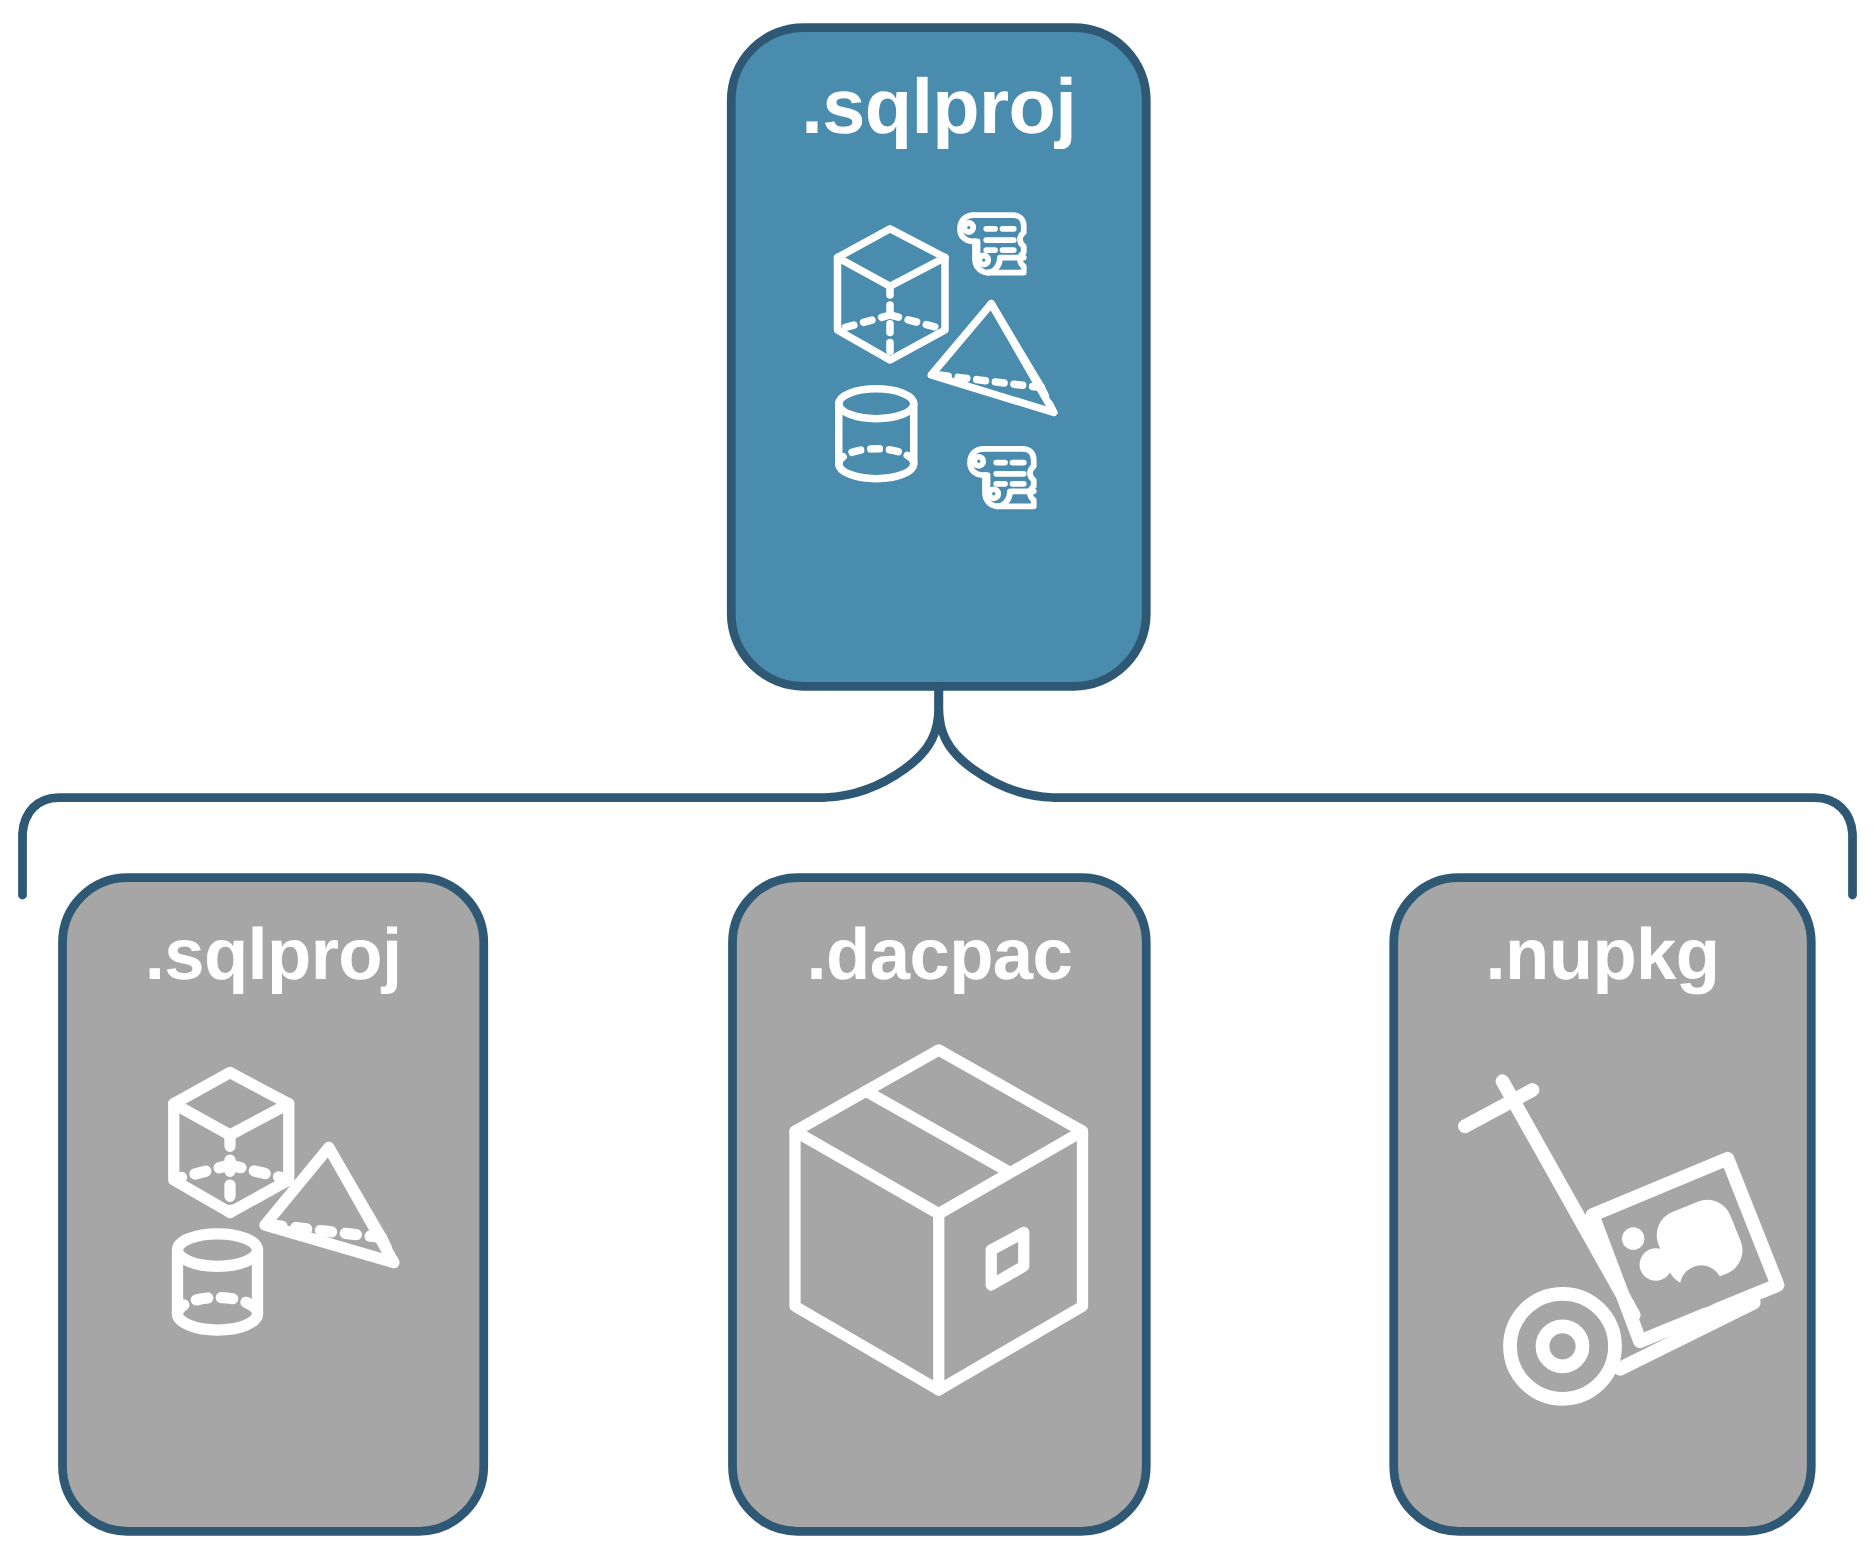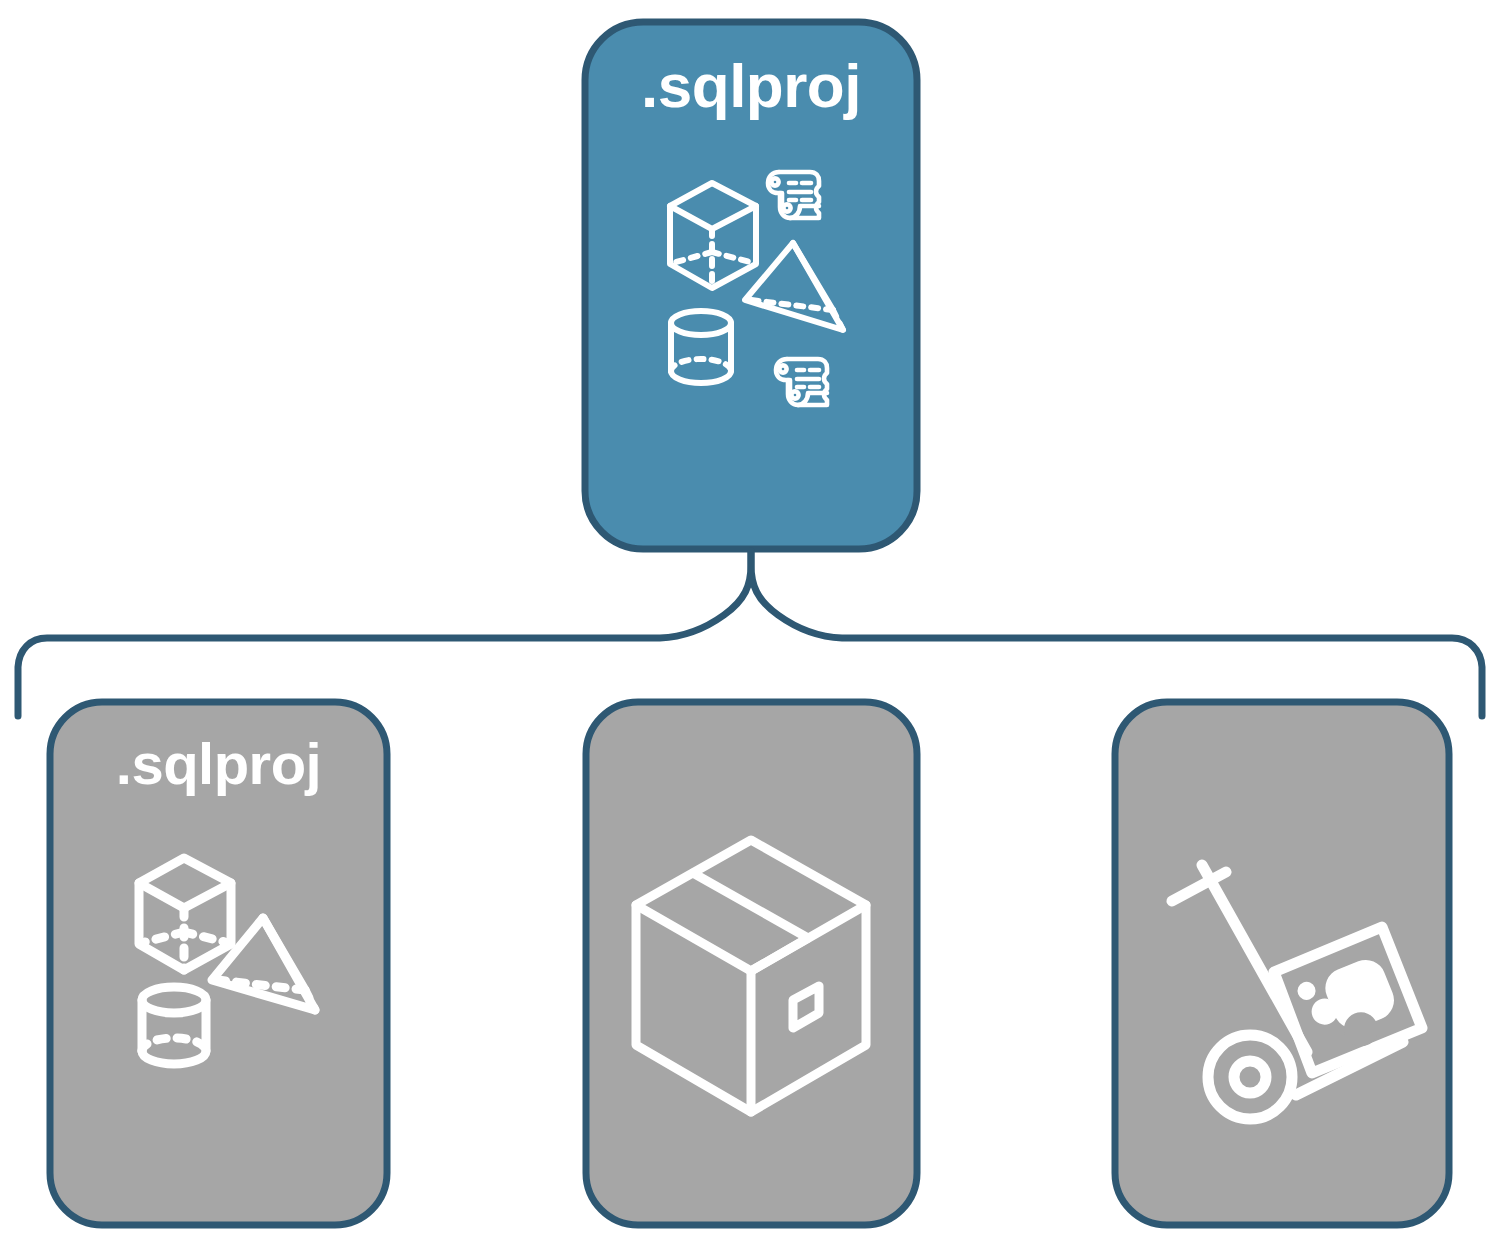--- a/index.html
+++ b/index.html
@@ -229,16 +229,18 @@
         <circle cx="1349" cy="1032" r="17" fill="#A6A6A6"></circle>
       </g>
     </g>
 
   </svg>
 
   <div class="card-title" id="title-top">.sqlproj</div>
 
   <div class="card-title" id="title-sqlproj">.sqlproj</div>
 
-
+  <div class="card-title" id="title-dacpac">.dacpac</div>
+
+  <div class="card-title" id="title-nupkg">.nupkg</div>
 
 
 </div>
 
 </body></html>

